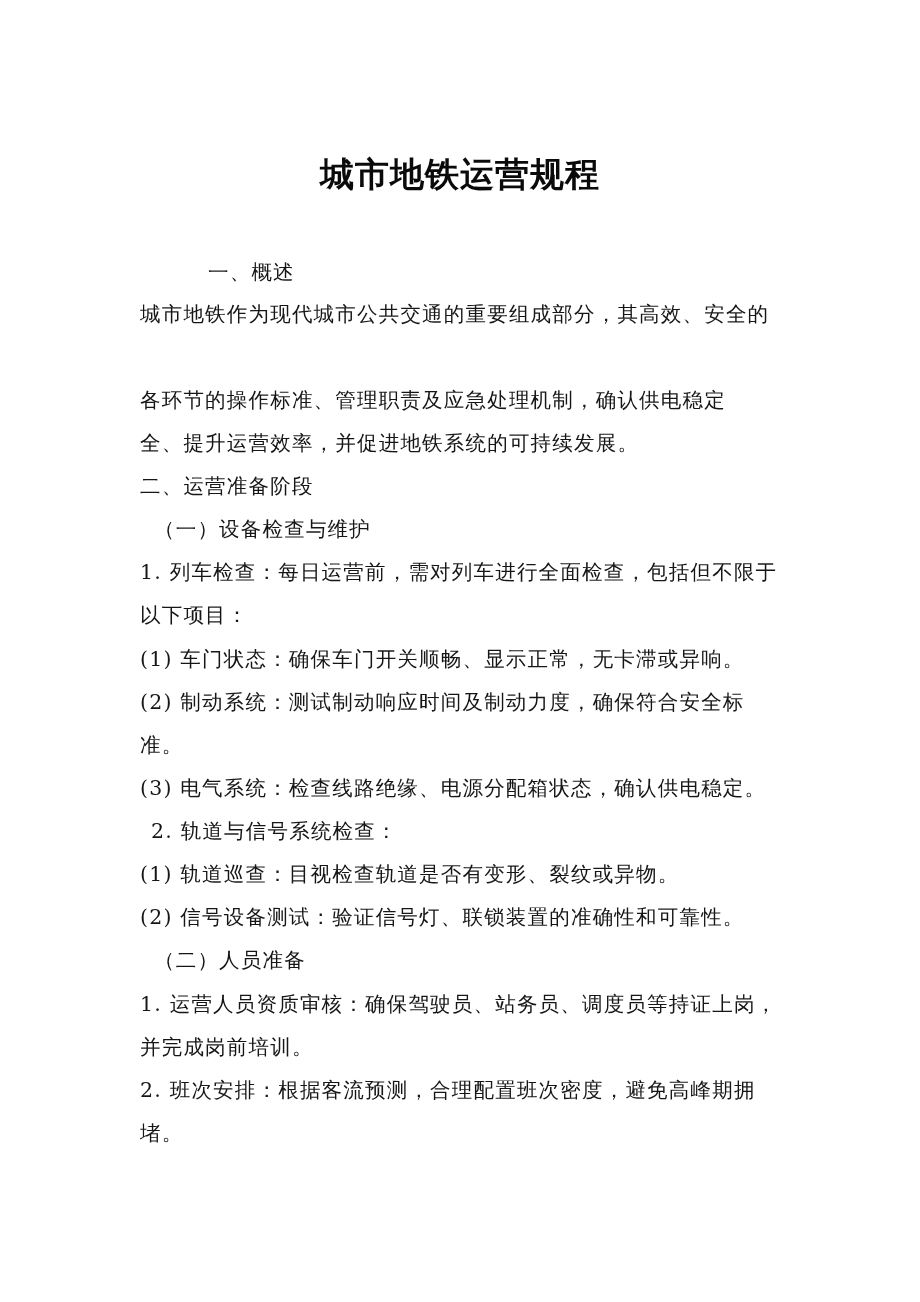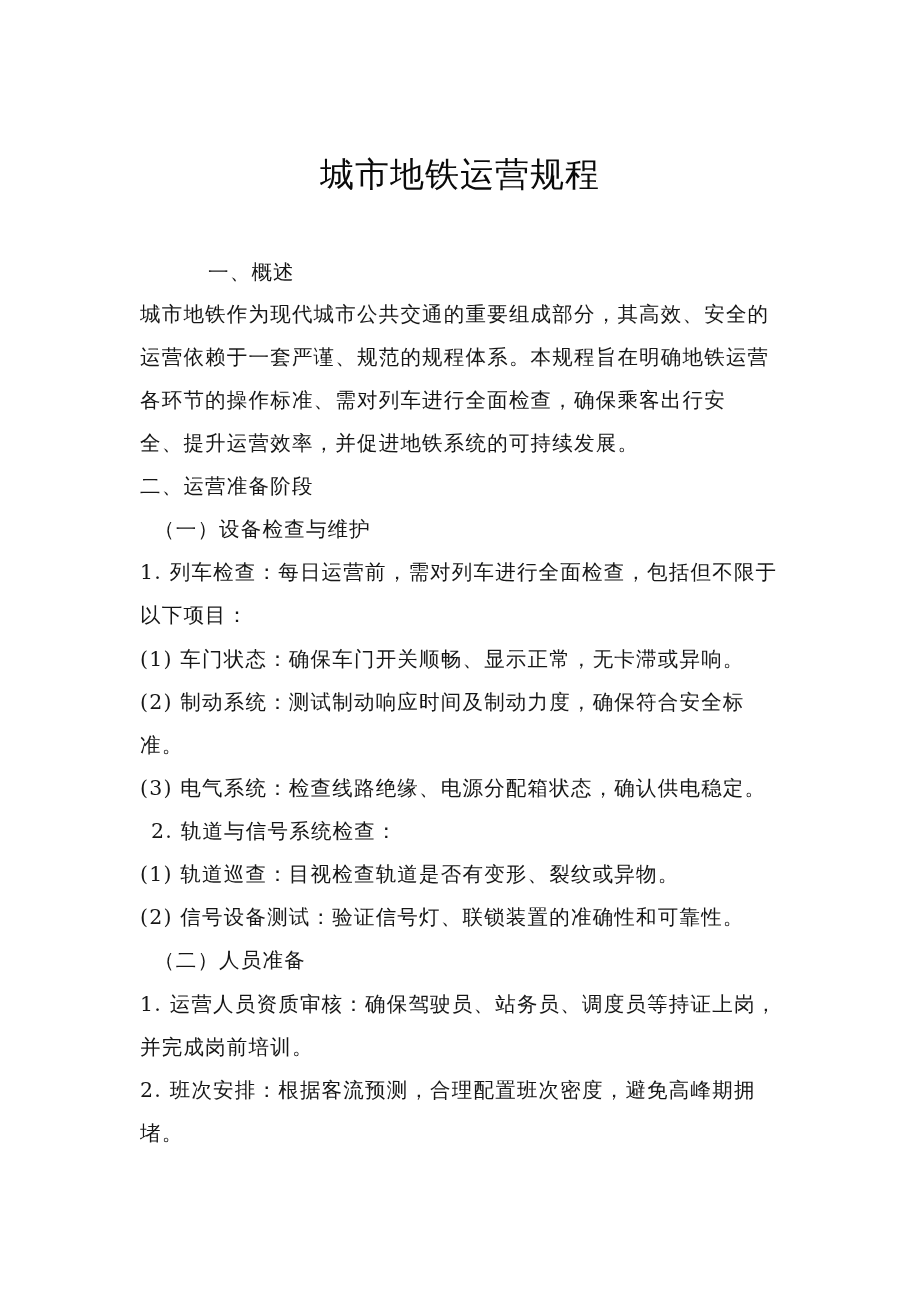--- a/index.html
+++ b/index.html
@@ -27,21 +27,21 @@
       left: 0;
       width: 920px;
       top: 150px;
       text-align: center;
       font-family: "DejaVu Sans", "Liberation Sans", sans-serif;
       font-size: 34px;
       line-height: 48px;
       letter-spacing: 1px;
       color: #0a0a0a;
       margin: 0;
-      font-weight: normal;
+      font-weight: bold;
     }
     .line {
       position: absolute;
       left: 140px;
       font-size: 20.5px;
       line-height: 28px;
       white-space: nowrap;
       letter-spacing: 1.2px;
       color: #161616;
       margin: 0;
@@ -50,22 +50,21 @@
     .paren-indent { left: 154px; text-align: center; }
   </style>
 </head>
 <body>
 
 <div class="page">
   <h1 class="title">城市地铁运营规程</h1>
 
   <p class="line indent" style="top:258px;">一、概述</p>
   <p class="line" style="top:300px;">城市地铁作为现代城市公共交通的重要组成部分，其高效、安全的</p>
-  <p class="line" style="top:343px;">运营依赖于一套严谨、规范的规程体系。本规程旨在明确地铁运营</p>
-  <p class="line" style="top:386px;">各环节的操作标准、需对列车进行全面检查，确保乘客出行安</p>
+  <p class="line" style="top:386px;">各环节的操作标准、管理职责及应急处理机制，确认供电稳定</p>
   <p class="line" style="top:429px;">全、提升运营效率，并促进地铁系统的可持续发展。</p>
   <p class="line" style="top:472px;">二、运营准备阶段</p>
   <p class="line paren-indent" style="top:515px;">（一）设备检查与维护</p>
   <p class="line" style="top:558px;">1. 列车检查：每日运营前，需对列车进行全面检查，包括但不限于</p>
   <p class="line" style="top:601px;">以下项目：</p>
   <p class="line" style="top:645px;">(1) 车门状态：确保车门开关顺畅、显示正常，无卡滞或异响。</p>
   <p class="line" style="top:688px;">(2) 制动系统：测试制动响应时间及制动力度，确保符合安全标</p>
   <p class="line" style="top:731px;">准。</p>
   <p class="line" style="top:774px;">(3) 电气系统：检查线路绝缘、电源分配箱状态，确认供电稳定。</p>
   <p class="line" style="top:817px;margin-left:11px;">2. 轨道与信号系统检查：</p>

